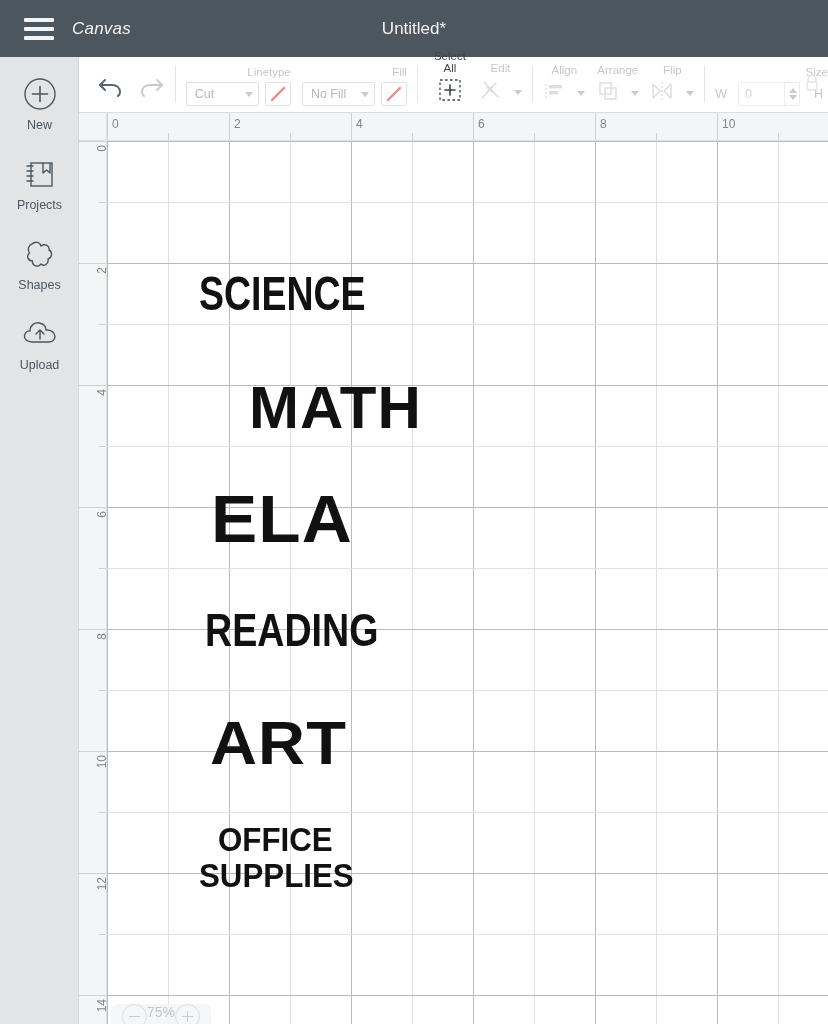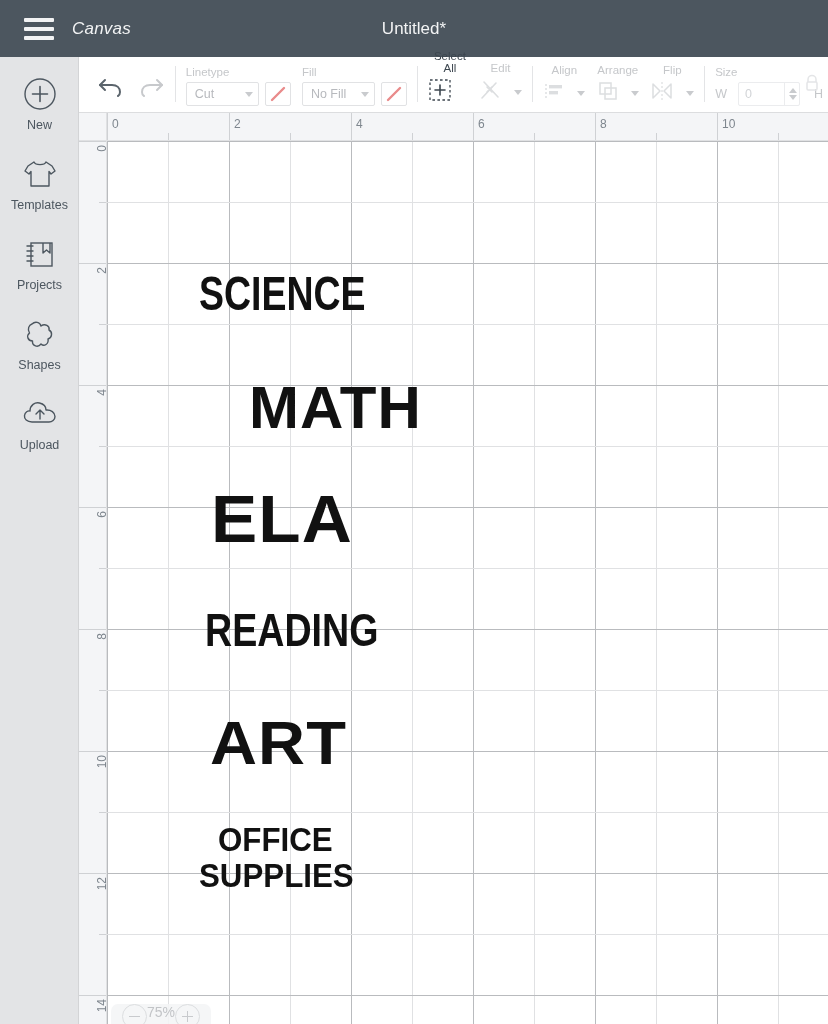--- a/index.html
+++ b/index.html
@@ -43,21 +43,21 @@
   .side-icon svg { display: block; }
   .side-label { font-size: 12.5px; color: #4c565f; margin-top: 3px; }
 
   
   .toolbar {
     position: absolute; left: 79px; top: 57px; width: 749px; height: 56px;
     background: #ffffff; border-bottom: 1px solid #dcdddf;
     display: flex; align-items: flex-end; padding-bottom: 6px;
   }
   .tb-sep { width: 1px; height: 36px; background: #e3e4e6; margin: 0 10px 4px 10px; }
-  .tb-group { display: flex; flex-direction: column; align-items: flex-start; }
+  .tb-group { display: flex; flex-direction: column; align-items: flex-end; }
   .tb-group-label { font-size: 11.5px; color: #c5c7ca; margin-bottom: 4px; line-height: 1; }
   .tb-group-label.active { color: #3c464f; }
   .tb-row { display: flex; align-items: center; gap: 6px; }
 
   .undo-redo { display: flex; align-items: center; gap: 16px; margin-left: 18px; margin-bottom: 4px; }
   .arrow-btn { cursor: pointer; }
 
   .dd {
     height: 24px; min-width: 73px; border: 1px solid #e1e2e4; border-radius: 2px;
     background: #fff; display: flex; align-items: center; justify-content: space-between;
@@ -152,28 +152,20 @@
     <div class="side-item">
       <div class="side-icon">
         <svg width="34" height="34" viewBox="0 0 34 34">
             <circle cx="17" cy="17" r="15" fill="none" stroke="#4c565f" stroke-width="1.4"></circle>
             <path d="M17 9.5V24.5 M9.5 17H24.5" stroke="#4c565f" stroke-width="1.6" stroke-linecap="round"></path>
           </svg>
       </div>
       <div class="side-label">New</div>
     </div>
 
-    <div class="side-item">
-      <div class="side-icon">
-        <svg width="36" height="32" viewBox="0 0 36 32">
-            <path d="M12 4 L6 8 L3 13 L7 16 L9 13.5 L9 28 L27 28 L27 13.5 L29 16 L33 13 L30 8 L24 4 C22.5 7.5 13.5 7.5 12 4 Z" fill="none" stroke="#4c565f" stroke-width="1.4" stroke-linejoin="round"></path>
-          </svg>
-      </div>
-      <div class="side-label">Templates</div>
-    </div>
 
     <div class="side-item">
       <div class="side-icon">
         <svg width="32" height="32" viewBox="0 0 32 32">
             <rect x="7" y="5" width="21" height="23" fill="none" stroke="#4c565f" stroke-width="1.4"></rect>
             <path d="M3 8H9 M3 13H9 M3 18H9 M3 23H9" stroke="#4c565f" stroke-width="1.4" stroke-linecap="round"></path>
             <path d="M19 5 V15 L22.5 12 L26 15 V5" fill="none" stroke="#4c565f" stroke-width="1.4" stroke-linejoin="round"></path>
           </svg>
       </div>
       <div class="side-label">Projects</div>
@@ -247,21 +239,21 @@
         <div class="swatch">
           <svg width="18" height="18" viewBox="0 0 18 18">
               <path d="M3 15 L15 3" stroke="#e98b8b" stroke-width="2.4" stroke-linecap="round"></path>
             </svg>
         </div>
       </div>
     </div>
 
     <div class="tb-sep"></div>
 
-    <div class="tb-group" style="align-items:flex-start;width:56px">
+    <div class="tb-group" style="align-items:center;width:56px">
       <div class="tb-group-label active tb-label-center">Select All</div>
       <div class="tb-row">
         <div>
           <svg width="24" height="24" viewBox="0 0 24 24">
               <rect x="2" y="2" width="20" height="20" fill="none" stroke="#3c464f" stroke-width="1.3" stroke-dasharray="2.6 2.4"></rect>
               <path d="M12 7 V17 M7 12 H17" stroke="#3c464f" stroke-width="1.6" stroke-linecap="round"></path>
             </svg>
         </div>
       </div>
     </div>

